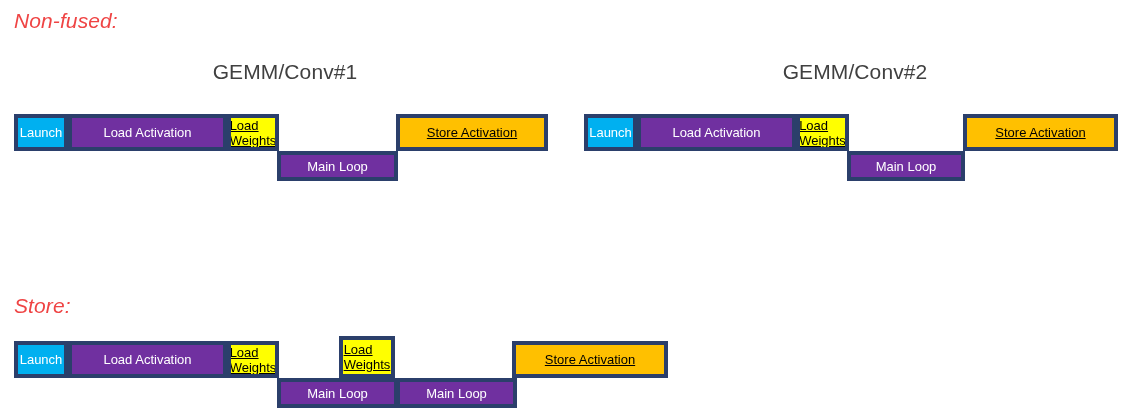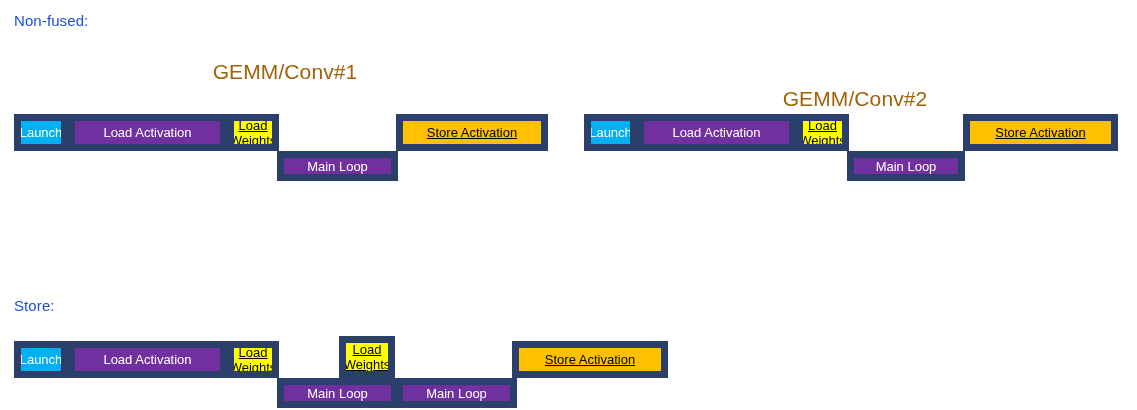--- a/index.html
+++ b/index.html
@@ -14,61 +14,62 @@
   }
   #canvas {
     position: relative;
     width: 1137px;
     height: 410px;
     background: #ffffff;
     overflow: hidden;
   }
   .section-label {
     position: absolute;
-    font-size: 15px;
+    font-size: 21px;
     line-height: 24px;
-    color: #1d4ed8;
+    color: #ef4444;
     white-space: nowrap;
     letter-spacing: 0.1px;
+    font-style: italic;
   }
   .group-title {
     position: absolute;
     font-size: 21px;
     line-height: 24px;
-    color: #a16207;
+    color: #404040;
     white-space: nowrap;
     text-align: center;
     letter-spacing: 0.1px;
   }
   .bar {
     position: absolute;
     box-sizing: border-box;
-    border: 7px solid #4d7c0f;
+    border: 4px solid #4d7c0f;
     display: flex;
     align-items: center;
     justify-content: center;
     font-size: 13px;
     line-height: 15px;
     white-space: pre-line;
-    text-align: center;
+    text-align: left;
     overflow: hidden;
   }
   .bar.light-text { color: #ffffff; }
   .bar.dark-text  { color: #000000; text-decoration: underline; }
 </style>
 </head>
 <body>
 
 <div id="canvas">
 
   <div class="section-label" id="label-nonfused" style="left: 14px; top: 9px;">Non-fused:</div>
 
   <div class="group-title" id="title-gemm1" style="left: 195px; top: 60px; width: 180px;">GEMM/Conv#1</div>
 
-  <div class="group-title" id="title-gemm2" style="left: 765px; top: 60px; width: 180px; margin-top: 27px;">GEMM/Conv#2</div>
+  <div class="group-title" id="title-gemm2" style="left: 765px; top: 60px; width: 180px;">GEMM/Conv#2</div>
 
   <div id="group-nonfused-kernel1">
       <div class="bar light-text" style="left: 14px; top: 114px; width: 54px; height: 37px; background: rgb(0, 176, 240); color: rgb(255, 255, 255); font-size: 13px; border-color: rgb(43, 63, 107);"><span>Launch</span></div>
       <div class="bar light-text" style="left: 68px; top: 114px; width: 159px; height: 37px; background: rgb(112, 48, 160); color: rgb(255, 255, 255); font-size: 13px; border-color: rgb(43, 63, 107);"><span>Load Activation</span></div>
       <div class="bar dark-text" style="left: 227px; top: 114px; width: 52px; height: 37px; background: rgb(255, 255, 0); color: rgb(0, 0, 0); font-size: 13px; border-color: rgb(43, 63, 107);"><span>Load
 Weights</span></div>
       <div class="bar light-text" style="left: 277px; top: 151px; width: 121px; height: 30px; background: rgb(112, 48, 160); color: rgb(255, 255, 255); font-size: 13px; border-color: rgb(43, 63, 107);"><span>Main Loop</span></div>
       <div class="bar dark-text" style="left: 396px; top: 114px; width: 152px; height: 37px; background: rgb(255, 192, 0); color: rgb(0, 0, 0); font-size: 13px; border-color: rgb(43, 63, 107);"><span>Store Activation</span></div>
     </div>
   <div id="group-nonfused-kernel2">

